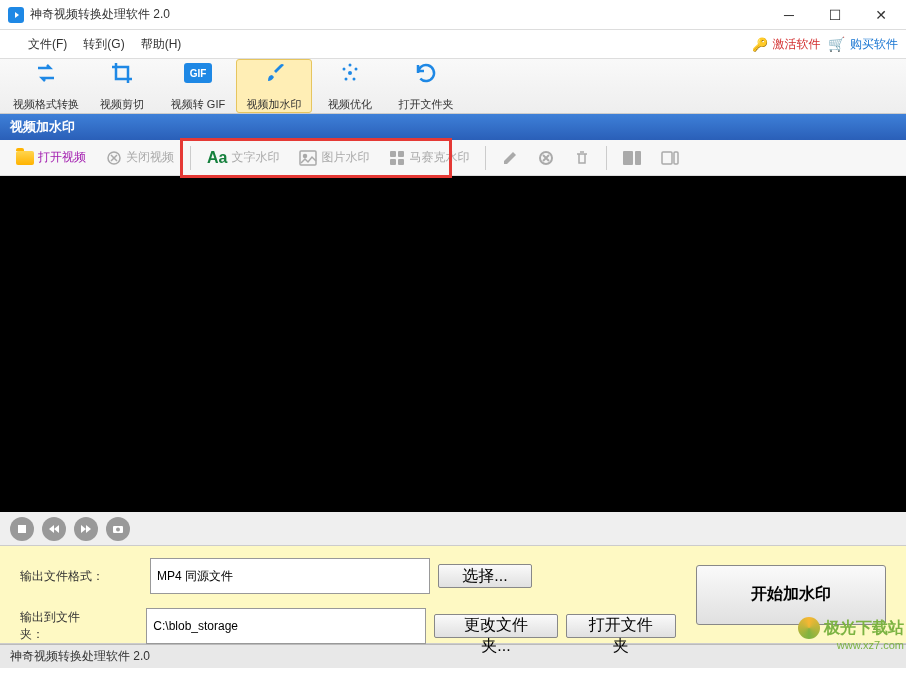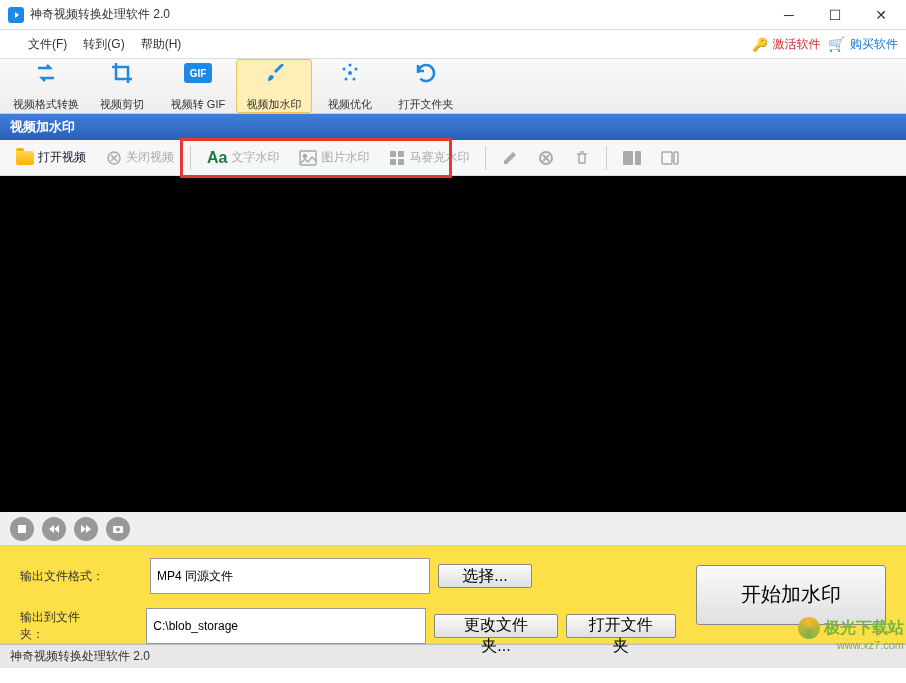--- a/index.html
+++ b/index.html
@@ -21,39 +21,39 @@
     
     .toolbar { height: 56px; background: linear-gradient(#f9f9f9, #eee); border-top: 1px solid #ddd; border-bottom: 1px solid #ccc; display: flex; align-items: center; padding: 0 8px; gap: 0; }
     .tool-btn { width: 76px; height: 54px; display: flex; flex-direction: column; align-items: center; justify-content: center; gap: 11px; font-size: 11px; color: #333; cursor: pointer; border-radius: 3px; }
     .tool-btn.active { background: #ffeeb5; border: 1px solid #e6c55e; }
     .tool-btn .tool-icon { color: #1e88e5; font-size: 22px; height: 26px; display: flex; align-items: center; justify-content: center; }
     .tool-btn.active .tool-icon { color: #1e88e5; }
     
     .section-header { height: 26px; background: linear-gradient(#3e80d8, #2a5fb8); color: #fff; display: flex; align-items: center; padding: 0 10px; font-size: 13px; font-weight: bold; }
     
     .sub-toolbar { height: 36px; background: #f7f7f7; border-bottom: 1px solid #ddd; display: flex; align-items: center; padding: 0 8px; gap: 4px; position: relative; }
-    .sub-btn { display: flex; align-items: center; gap: 4px; padding: 4px 8px; cursor: pointer; color: #0f172a; border-radius: 3px; }
+    .sub-btn { display: flex; align-items: center; gap: 4px; padding: 4px 8px; cursor: pointer; color: #a21caf; border-radius: 3px; }
     .sub-btn.disabled { color: #aaa; cursor: default; }
     .sub-sep { width: 1px; height: 24px; background: #ccc; margin: 0 4px; }
     .sub-icon { font-size: 16px; display: flex; align-items: center; }
     .highlight-box { position: absolute; left: 180px; top: -2px; width: 272px; height: 40px; border: 3px solid #e53935; pointer-events: none; }
     
     .video-area { background: #000; height: 336px; }
     
     .player-controls { height: 34px; background: #efefef; display: flex; align-items: center; padding: 0 10px; gap: 8px; border-bottom: 1px solid #ccc; }
     .pc-btn { width: 24px; height: 24px; border-radius: 50%; background: #999; display: flex; align-items: center; justify-content: center; color: #fff; font-size: 10px; cursor: pointer; }
     
-    .output-panel { height: 98px; background: #fde047; padding: 12px 20px; display: flex; gap: 20px; border-bottom: 1px solid #ccc; }
+    .output-panel { height: 98px; background: #fef9c3; padding: 12px 20px; display: flex; gap: 20px; border-bottom: 1px solid #ccc; }
     .output-left { flex: 1; display: flex; flex-direction: column; gap: 14px; }
     .form-row { display: flex; align-items: center; gap: 8px; }
     .form-label { color: #333; width: 84px; }
     .form-input { flex: 0 0 280px; height: 36px; border: 1px solid #999; background: #fff; padding: 0 6px; font-size: 12px; margin-left: 38px; }
     .form-btn { height: 24px; padding: 0 16px; border: 1px solid #888; background: linear-gradient(#fafafa, #e0e0e0); cursor: pointer; font-size: 16px; border-radius: 2px; min-width: 94px; }
     .output-right { display: flex; align-items: center; }
-    .big-btn { width: 190px; height: 60px; border: 1px solid #888; background: linear-gradient(#fafafa, #e0e0e0); font-size: 20px; cursor: pointer; border-radius: 3px; }
+    .big-btn { width: 190px; height: 60px; border: 1px solid #888; background: linear-gradient(#fafafa, #e0e0e0); font-size: 16px; cursor: pointer; border-radius: 3px; font-weight: bold; }
     
     .statusbar { height: 24px; background: #e8e8e8; border-top: 1px solid #bbb; display: flex; align-items: center; padding: 0 10px; color: #333; font-size: 12px; }
     
     .watermark-logo { position: absolute; right: 2px; bottom: 32px; text-align: right; pointer-events: none; }
     .watermark-logo .line1 { color: #7cb342; font-size: 16px; font-weight: bold; display: flex; align-items: center; gap: 4px; justify-content: flex-end; }
     .watermark-logo .line1 .swirl { width: 22px; height: 22px; border-radius: 50%; background: conic-gradient(#f7b733, #7cb342, #f7b733); position: relative; }
     .watermark-logo .line2 { color: #7cb342; font-size: 11px; }
     
     .icon-folder { width: 18px; height: 14px; background: linear-gradient(#ffd54f, #ffb300); border-radius: 2px; position: relative; }
     .icon-folder::before { content: ""; position: absolute; top: -3px; left: 0; width: 8px; height: 3px; background: #ffb300; border-radius: 2px 2px 0 0; }

